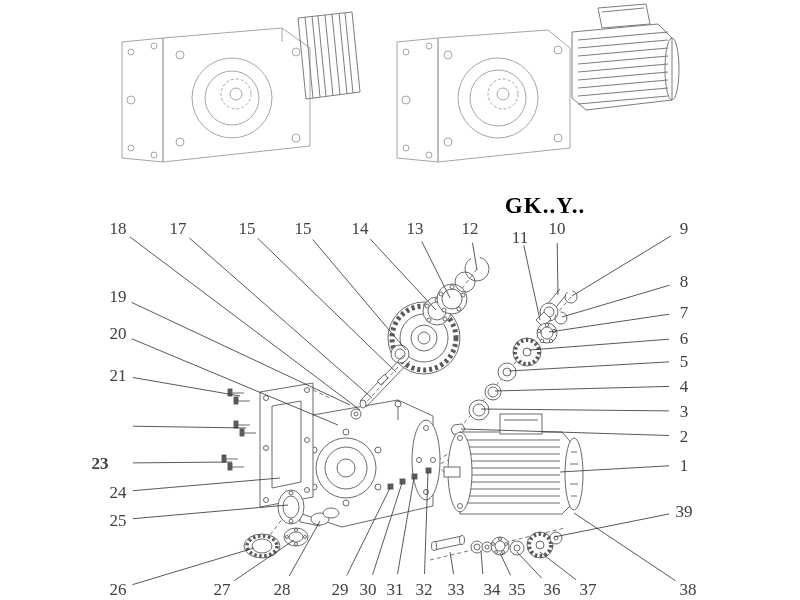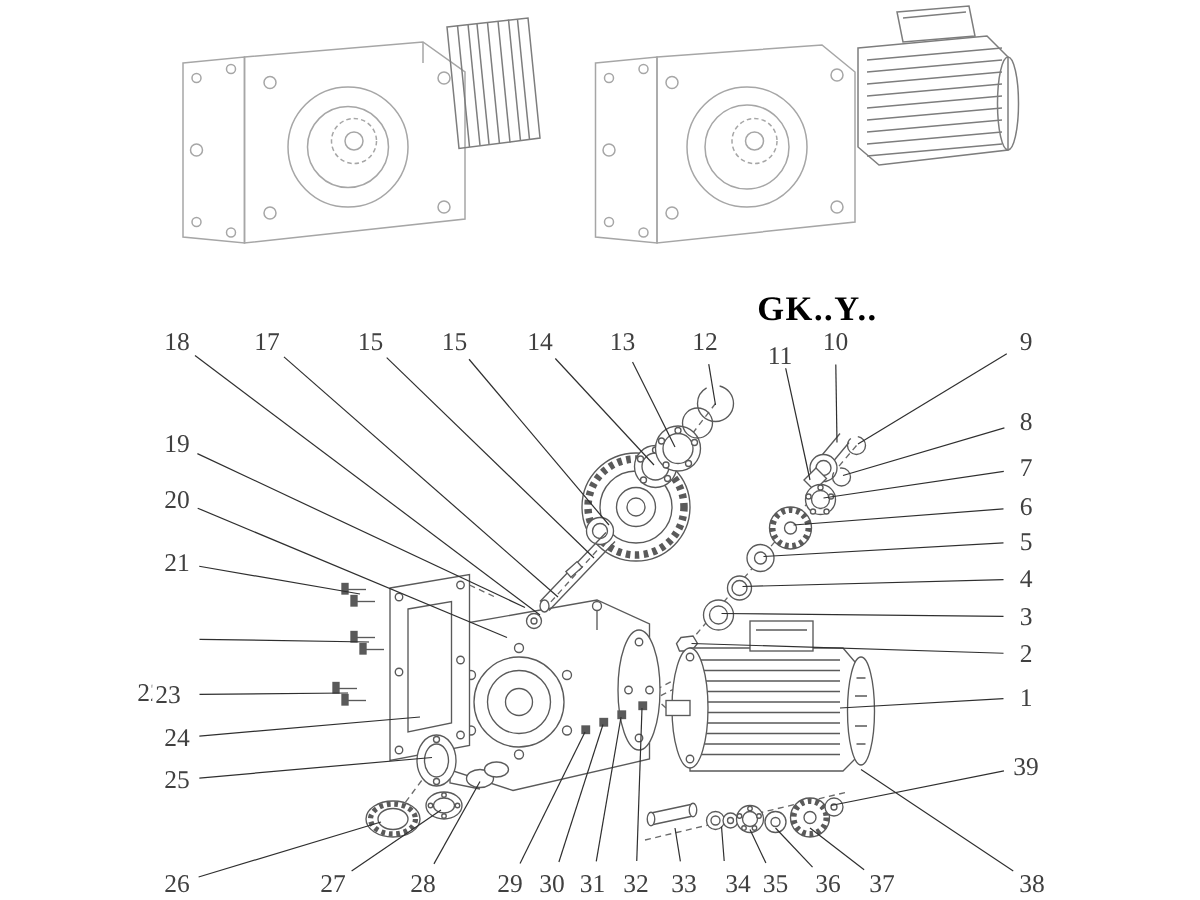--- a/index.html
+++ b/index.html
@@ -324,21 +324,21 @@
       <div class="callout" style="left: 684px; top: 361px;">5</div>
       <div class="callout" style="left: 684px; top: 386px;">4</div>
       <div class="callout" style="left: 684px; top: 411px;">3</div>
       <div class="callout" style="left: 684px; top: 436px;">2</div>
       <div class="callout" style="left: 684px; top: 465px;">1</div>
       <div class="callout" style="left: 684px; top: 511px;">39</div>
       <div class="callout" style="left: 118px; top: 296px;">19</div>
       <div class="callout" style="left: 118px; top: 333px;">20</div>
       <div class="callout" style="left: 118px; top: 375px;">21</div>
       <div class="callout" style="left: 100px; top: 426px; margin-top: 36px;">22</div>
-      <div class="callout" style="left: 112px; top: 463px;">23</div>
+      <div class="callout" style="left: 100px; top: 463px; font-weight: bold;">23</div>
       <div class="callout" style="left: 118px; top: 492px;">24</div>
       <div class="callout" style="left: 118px; top: 520px;">25</div>
       <div class="callout" style="left: 118px; top: 589px;">26</div>
       <div class="callout" style="left: 222px; top: 589px;">27</div>
       <div class="callout" style="left: 282px; top: 589px;">28</div>
       <div class="callout" style="left: 340px; top: 589px; text-align: right;">29</div>
       <div class="callout" style="left: 368px; top: 589px;">30</div>
       <div class="callout" style="left: 395px; top: 589px;">31</div>
       <div class="callout" style="left: 424px; top: 589px;">32</div>
       <div class="callout" style="left: 456px; top: 589px;">33</div>

